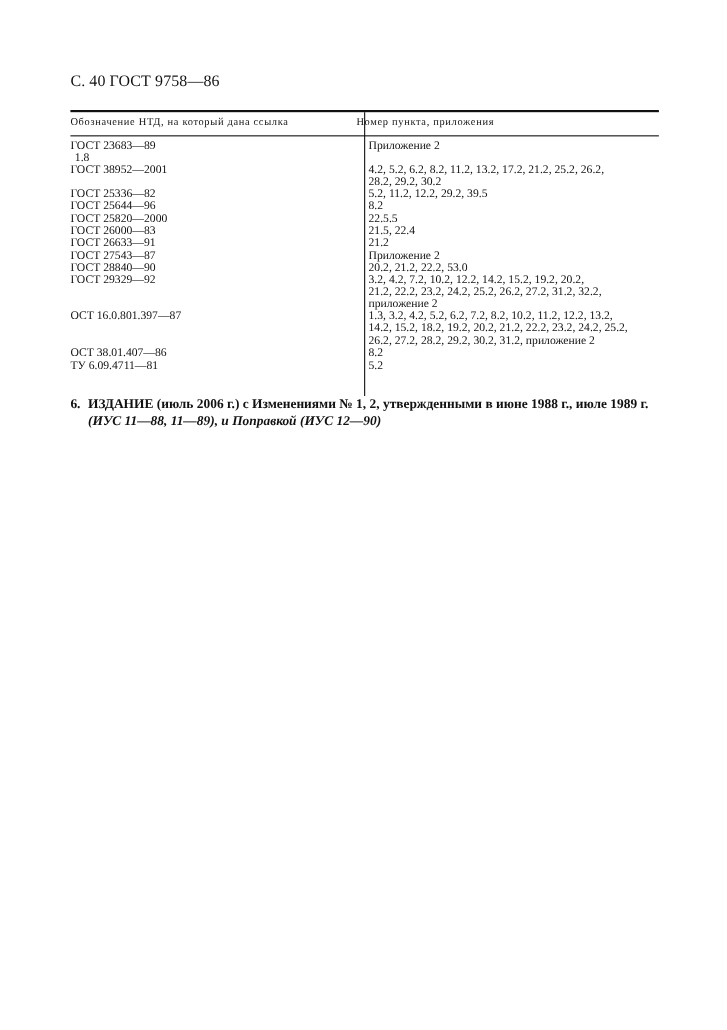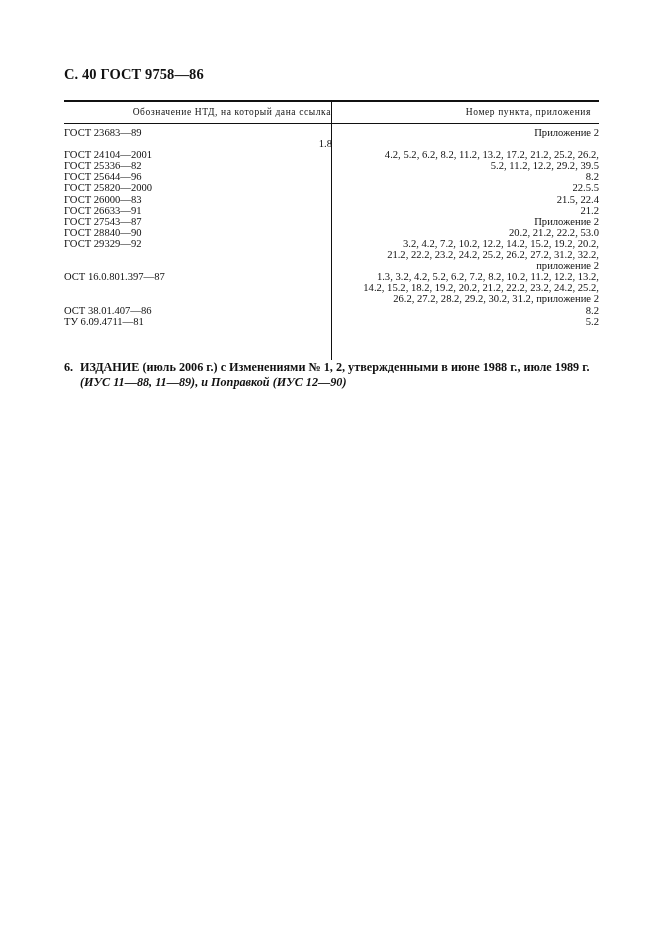--- a/index.html
+++ b/index.html
@@ -1,29 +1,29 @@
 <!DOCTYPE html>
 <html><head>
 <meta charset="utf-8">
 <style>
   html, body { margin:0; padding:0; background:#fff; }
   body { width:661px; height:936px; position:relative; overflow:hidden;
          font-family:"Liberation Serif", "DejaVu Serif", serif; color:#111; }
-  .page-header { position:absolute; left:64px; top:66px; font-size:14.5px; font-weight:bold; letter-spacing:0.1px; }
+  .page-header { position:absolute; left:64px; top:66px; font-size:14.5px; font-weight:normal; letter-spacing:0.1px; }
   .table { position:absolute; left:64px; top:100px; width:535px; }
   .rule-top { position:absolute; left:0; top:0; width:535px; height:2px; background:#111; }
   .rule-head { position:absolute; left:0; top:23px; width:535px; height:1px; background:#111; }
   .vline { position:absolute; left:267px; top:2px; width:1px; height:258px; background:#111; }
-  .th { position:absolute; top:7px; font-size:9.5px; letter-spacing:0.6px; text-align:right; }
+  .th { position:absolute; top:7px; font-size:9.5px; letter-spacing:0.6px; text-align:left; }
   .th.c1 { left:0; width:267px; }
   .th.c2 { left:260px; width:267px; }
   .rows { position:absolute; left:0; top:27px; width:535px; }
   .row { display:flex; font-size:10.6px; line-height:11.1px; }
   .c-left { width:267px; padding-left:0; box-sizing:border-box; white-space:nowrap; }
-  .c-right { width:268px; padding-left:4px; box-sizing:border-box;text-align:right; }
+  .c-right { width:268px; padding-left:4px; box-sizing:border-box; }
   .c-right .ln { display:block; white-space:nowrap; }
   .edition { position:absolute; left:64px; top:360px; width:540px; font-size:12.2px; font-weight:bold; line-height:14.5px; }
   .edition .num { display:inline-block; width:16px; }
   .edition .ln2 { padding-left:16px; display:block;font-style:italic; }
 </style>
 </head>
 <body>
 
 <div class="page-header">С. 40 ГОСТ 9758—86</div>
 
@@ -39,23 +39,24 @@
         <div class="c-right">
           <span class="ln">Приложение 2</span>
         </div>
       </div>
       <div class="row">
         <div class="c-right">
           <span class="ln">1.8</span>
         </div>
       </div>
       <div class="row">
-        <div class="c-left">ГОСТ 24104—2001</div>
+        <div class="c-left">ГОСТ 38952—2001</div>
         <div class="c-right">
           <span class="ln">4.2,  5.2, 6.2,  8.2,  11.2,  13.2,  17.2,  21.2,  25.2, 26.2,</span>
+          <span class="ln">28.2, 29.2, 30.2</span>
         </div>
       </div>
       <div class="row">
         <div class="c-left">ГОСТ 25336—82</div>
         <div class="c-right">
           <span class="ln">5.2, 11.2, 12.2, 29.2, 39.5</span>
         </div>
       </div>
       <div class="row">
         <div class="c-left">ГОСТ 25644—96</div>

